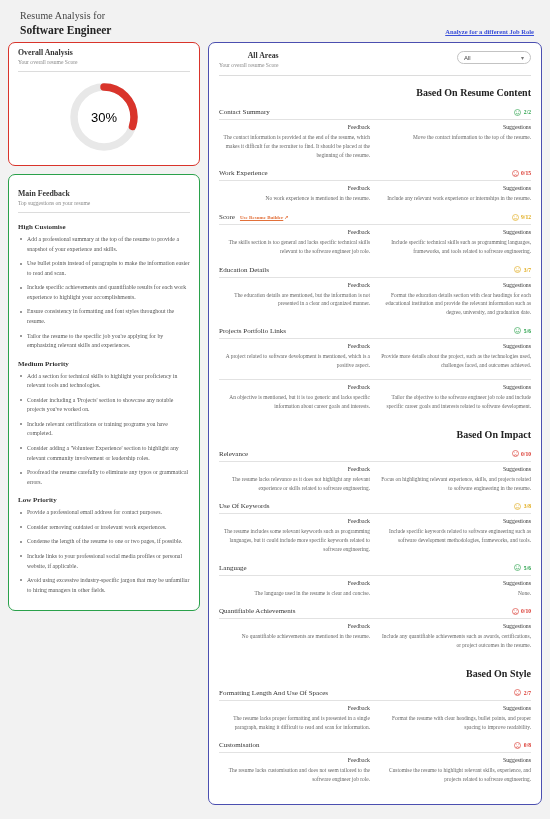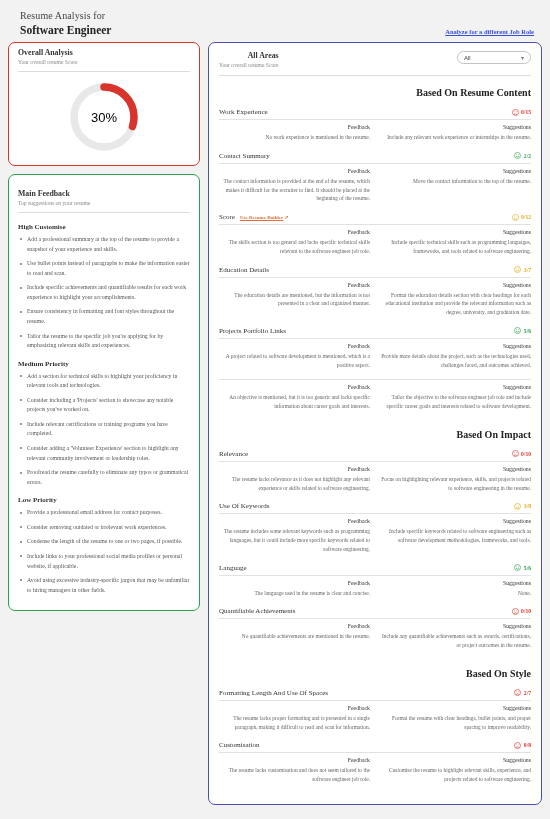--- a/index.html
+++ b/index.html
@@ -165,20 +165,49 @@
             <span>All</span>
             <span class="chev">▾</span>
           </div>
         </div>
         <div class="rule"></div>
         <div id="areas-groups">
             <div class="group-title">Based On Resume Content</div>
             <div class="item">
               <div class="item-head">
                 <div class="item-name">
+                  <span>Contact Summary</span>
+                </div>
+                <div class="score good">
+                  <span>
+                    <svg width="7" height="7" viewBox="0 0 10 10">
+                      <circle cx="5" cy="5" r="4.3" fill="none" stroke="#2aa14b" stroke-width="0.9"></circle>
+                      <circle cx="3.5" cy="4" r="0.55" fill="#2aa14b"></circle>
+                      <circle cx="6.5" cy="4" r="0.55" fill="#2aa14b"></circle>
+                      <path d="M3.3 6.4 Q5 8.2 6.7 6.4" fill="none" stroke="#2aa14b" stroke-width="0.9" stroke-linecap="round"></path>
+                    </svg>
+                  </span>
+                  <span>2/2</span>
+                </div>
+              </div>
+              <div class="item-rule"></div>
+              <div class="fs-grid">
+                <div class="fs-col">
+                  <div class="fs-label">Feedback</div>
+                  <div class="fs-text">The contact information is provided at the end of the resume, which makes it difficult for the recruiter to find. It should be placed at the beginning of the resume.</div>
+                </div>
+                <div class="fs-col">
+                  <div class="fs-label">Suggestions</div>
+                  <div class="fs-text">Move the contact information to the top of the resume.</div>
+                </div>
+              </div>
+            </div>
+            <div class="item">
+              <div class="item-head">
+                <div class="item-name">
                   <span>Work Experience</span>
                 </div>
                 <div class="score bad">
                   <span>
                     <svg width="7" height="7" viewBox="0 0 10 10">
                       <circle cx="5" cy="5" r="4.3" fill="none" stroke="#d9342b" stroke-width="0.9"></circle>
                       <circle cx="3.5" cy="4" r="0.55" fill="#d9342b"></circle>
                       <circle cx="6.5" cy="4" r="0.55" fill="#d9342b"></circle>
                       <path d="M3.3 7.5 Q5 5.7 6.7 7.5" fill="none" stroke="#d9342b" stroke-width="0.9" stroke-linecap="round"></path>
                     </svg>
@@ -194,308 +223,279 @@
                 </div>
                 <div class="fs-col">
                   <div class="fs-label">Suggestions</div>
                   <div class="fs-text">Include any relevant work experience or internships in the resume.</div>
                 </div>
               </div>
             </div>
             <div class="item">
               <div class="item-head">
                 <div class="item-name">
-                  <span>Contact Summary</span>
+                  <span>Score</span>
+                  <span class="builder-link"><span>Use Resume Builder</span><span class="arrow">↗</span></span>
+                </div>
+                <div class="score warn">
+                  <span>
+                    <svg width="7" height="7" viewBox="0 0 10 10">
+                      <circle cx="5" cy="5" r="4.3" fill="none" stroke="#e0a915" stroke-width="0.9"></circle>
+                      <circle cx="3.5" cy="4" r="0.55" fill="#e0a915"></circle>
+                      <circle cx="6.5" cy="4" r="0.55" fill="#e0a915"></circle>
+                      <line x1="3.3" y1="6.9" x2="6.7" y2="6.9" stroke="#e0a915" stroke-width="0.9" stroke-linecap="round"></line>
+                    </svg>
+                  </span>
+                  <span>9/12</span>
+                </div>
+              </div>
+              <div class="item-rule"></div>
+              <div class="fs-grid">
+                <div class="fs-col">
+                  <div class="fs-label">Feedback</div>
+                  <div class="fs-text">The skills section is too general and lacks specific technical skills relevant to the software engineer job role.</div>
+                </div>
+                <div class="fs-col">
+                  <div class="fs-label">Suggestions</div>
+                  <div class="fs-text">Include specific technical skills such as programming languages, frameworks, and tools related to software engineering.</div>
+                </div>
+              </div>
+            </div>
+            <div class="item">
+              <div class="item-head">
+                <div class="item-name">
+                  <span>Education Details</span>
+                </div>
+                <div class="score warn">
+                  <span>
+                    <svg width="7" height="7" viewBox="0 0 10 10">
+                      <circle cx="5" cy="5" r="4.3" fill="none" stroke="#e0a915" stroke-width="0.9"></circle>
+                      <circle cx="3.5" cy="4" r="0.55" fill="#e0a915"></circle>
+                      <circle cx="6.5" cy="4" r="0.55" fill="#e0a915"></circle>
+                      <line x1="3.3" y1="6.9" x2="6.7" y2="6.9" stroke="#e0a915" stroke-width="0.9" stroke-linecap="round"></line>
+                    </svg>
+                  </span>
+                  <span>3/7</span>
+                </div>
+              </div>
+              <div class="item-rule"></div>
+              <div class="fs-grid">
+                <div class="fs-col">
+                  <div class="fs-label">Feedback</div>
+                  <div class="fs-text">The education details are mentioned, but the information is not presented in a clear and organized manner.</div>
+                </div>
+                <div class="fs-col">
+                  <div class="fs-label">Suggestions</div>
+                  <div class="fs-text">Format the education details section with clear headings for each educational institution and provide the relevant information such as degree, university, and graduation date.</div>
+                </div>
+              </div>
+            </div>
+            <div class="item">
+              <div class="item-head">
+                <div class="item-name">
+                  <span>Projects Portfolio Links</span>
                 </div>
                 <div class="score good">
                   <span>
                     <svg width="7" height="7" viewBox="0 0 10 10">
                       <circle cx="5" cy="5" r="4.3" fill="none" stroke="#2aa14b" stroke-width="0.9"></circle>
                       <circle cx="3.5" cy="4" r="0.55" fill="#2aa14b"></circle>
                       <circle cx="6.5" cy="4" r="0.55" fill="#2aa14b"></circle>
                       <path d="M3.3 6.4 Q5 8.2 6.7 6.4" fill="none" stroke="#2aa14b" stroke-width="0.9" stroke-linecap="round"></path>
                     </svg>
                   </span>
-                  <span>2/2</span>
-                </div>
-              </div>
-              <div class="item-rule"></div>
-              <div class="fs-grid">
-                <div class="fs-col">
-                  <div class="fs-label">Feedback</div>
-                  <div class="fs-text">The contact information is provided at the end of the resume, which makes it difficult for the recruiter to find. It should be placed at the beginning of the resume.</div>
-                </div>
-                <div class="fs-col">
-                  <div class="fs-label">Suggestions</div>
-                  <div class="fs-text">Move the contact information to the top of the resume.</div>
-                </div>
-              </div>
-            </div>
-            <div class="item">
-              <div class="item-head">
-                <div class="item-name">
-                  <span>Score</span>
-                  <span class="builder-link"><span>Use Resume Builder</span><span class="arrow">↗</span></span>
+                  <span>5/6</span>
+                </div>
+              </div>
+              <div class="item-rule"></div>
+              <div class="fs-grid">
+                <div class="fs-col">
+                  <div class="fs-label">Feedback</div>
+                  <div class="fs-text">A project related to software development is mentioned, which is a positive aspect.</div>
+                </div>
+                <div class="fs-col">
+                  <div class="fs-label">Suggestions</div>
+                  <div class="fs-text">Provide more details about the project, such as the technologies used, challenges faced, and outcomes achieved.</div>
+                </div>
+              </div>
+            </div>
+            <div class="item">
+              <div class="item-rule"></div>
+              <div class="fs-grid">
+                <div class="fs-col">
+                  <div class="fs-label">Feedback</div>
+                  <div class="fs-text">An objective is mentioned, but it is too generic and lacks specific information about career goals and interests.</div>
+                </div>
+                <div class="fs-col">
+                  <div class="fs-label">Suggestions</div>
+                  <div class="fs-text">Tailor the objective to the software engineer job role and include specific career goals and interests related to software development.</div>
+                </div>
+              </div>
+            </div>
+            <div class="group-title">Based On Impact</div>
+            <div class="item">
+              <div class="item-head">
+                <div class="item-name">
+                  <span>Relevance</span>
+                </div>
+                <div class="score bad">
+                  <span>
+                    <svg width="7" height="7" viewBox="0 0 10 10">
+                      <circle cx="5" cy="5" r="4.3" fill="none" stroke="#d9342b" stroke-width="0.9"></circle>
+                      <circle cx="3.5" cy="4" r="0.55" fill="#d9342b"></circle>
+                      <circle cx="6.5" cy="4" r="0.55" fill="#d9342b"></circle>
+                      <path d="M3.3 7.5 Q5 5.7 6.7 7.5" fill="none" stroke="#d9342b" stroke-width="0.9" stroke-linecap="round"></path>
+                    </svg>
+                  </span>
+                  <span>0/10</span>
+                </div>
+              </div>
+              <div class="item-rule"></div>
+              <div class="fs-grid">
+                <div class="fs-col">
+                  <div class="fs-label">Feedback</div>
+                  <div class="fs-text">The resume lacks relevance as it does not highlight any relevant experience or skills related to software engineering.</div>
+                </div>
+                <div class="fs-col">
+                  <div class="fs-label">Suggestions</div>
+                  <div class="fs-text">Focus on highlighting relevant experience, skills, and projects related to software engineering in the resume.</div>
+                </div>
+              </div>
+            </div>
+            <div class="item">
+              <div class="item-head">
+                <div class="item-name">
+                  <span>Use Of Keywords</span>
                 </div>
                 <div class="score warn">
                   <span>
                     <svg width="7" height="7" viewBox="0 0 10 10">
                       <circle cx="5" cy="5" r="4.3" fill="none" stroke="#e0a915" stroke-width="0.9"></circle>
                       <circle cx="3.5" cy="4" r="0.55" fill="#e0a915"></circle>
                       <circle cx="6.5" cy="4" r="0.55" fill="#e0a915"></circle>
                       <line x1="3.3" y1="6.9" x2="6.7" y2="6.9" stroke="#e0a915" stroke-width="0.9" stroke-linecap="round"></line>
                     </svg>
                   </span>
-                  <span>9/12</span>
-                </div>
-              </div>
-              <div class="item-rule"></div>
-              <div class="fs-grid">
-                <div class="fs-col">
-                  <div class="fs-label">Feedback</div>
-                  <div class="fs-text">The skills section is too general and lacks specific technical skills relevant to the software engineer job role.</div>
-                </div>
-                <div class="fs-col">
-                  <div class="fs-label">Suggestions</div>
-                  <div class="fs-text">Include specific technical skills such as programming languages, frameworks, and tools related to software engineering.</div>
-                </div>
-              </div>
-            </div>
-            <div class="item">
-              <div class="item-head">
-                <div class="item-name">
-                  <span>Education Details</span>
-                </div>
-                <div class="score warn">
-                  <span>
-                    <svg width="7" height="7" viewBox="0 0 10 10">
-                      <circle cx="5" cy="5" r="4.3" fill="none" stroke="#e0a915" stroke-width="0.9"></circle>
-                      <circle cx="3.5" cy="4" r="0.55" fill="#e0a915"></circle>
-                      <circle cx="6.5" cy="4" r="0.55" fill="#e0a915"></circle>
-                      <line x1="3.3" y1="6.9" x2="6.7" y2="6.9" stroke="#e0a915" stroke-width="0.9" stroke-linecap="round"></line>
-                    </svg>
-                  </span>
-                  <span>3/7</span>
-                </div>
-              </div>
-              <div class="item-rule"></div>
-              <div class="fs-grid">
-                <div class="fs-col">
-                  <div class="fs-label">Feedback</div>
-                  <div class="fs-text">The education details are mentioned, but the information is not presented in a clear and organized manner.</div>
-                </div>
-                <div class="fs-col">
-                  <div class="fs-label">Suggestions</div>
-                  <div class="fs-text">Format the education details section with clear headings for each educational institution and provide the relevant information such as degree, university, and graduation date.</div>
-                </div>
-              </div>
-            </div>
-            <div class="item">
-              <div class="item-head">
-                <div class="item-name">
-                  <span>Projects Portfolio Links</span>
+                  <span>3/8</span>
+                </div>
+              </div>
+              <div class="item-rule"></div>
+              <div class="fs-grid">
+                <div class="fs-col">
+                  <div class="fs-label">Feedback</div>
+                  <div class="fs-text">The resume includes some relevant keywords such as programming languages, but it could include more specific keywords related to software engineering.</div>
+                </div>
+                <div class="fs-col">
+                  <div class="fs-label">Suggestions</div>
+                  <div class="fs-text">Include specific keywords related to software engineering such as software development methodologies, frameworks, and tools.</div>
+                </div>
+              </div>
+            </div>
+            <div class="item">
+              <div class="item-head">
+                <div class="item-name">
+                  <span>Language</span>
                 </div>
                 <div class="score good">
                   <span>
                     <svg width="7" height="7" viewBox="0 0 10 10">
                       <circle cx="5" cy="5" r="4.3" fill="none" stroke="#2aa14b" stroke-width="0.9"></circle>
                       <circle cx="3.5" cy="4" r="0.55" fill="#2aa14b"></circle>
                       <circle cx="6.5" cy="4" r="0.55" fill="#2aa14b"></circle>
                       <path d="M3.3 6.4 Q5 8.2 6.7 6.4" fill="none" stroke="#2aa14b" stroke-width="0.9" stroke-linecap="round"></path>
                     </svg>
                   </span>
                   <span>5/6</span>
                 </div>
               </div>
               <div class="item-rule"></div>
               <div class="fs-grid">
                 <div class="fs-col">
                   <div class="fs-label">Feedback</div>
-                  <div class="fs-text">A project related to software development is mentioned, which is a positive aspect.</div>
-                </div>
-                <div class="fs-col">
-                  <div class="fs-label">Suggestions</div>
-                  <div class="fs-text">Provide more details about the project, such as the technologies used, challenges faced, and outcomes achieved.</div>
-                </div>
-              </div>
-            </div>
-            <div class="item">
-              <div class="item-rule"></div>
-              <div class="fs-grid">
-                <div class="fs-col">
-                  <div class="fs-label">Feedback</div>
-                  <div class="fs-text">An objective is mentioned, but it is too generic and lacks specific information about career goals and interests.</div>
-                </div>
-                <div class="fs-col">
-                  <div class="fs-label">Suggestions</div>
-                  <div class="fs-text">Tailor the objective to the software engineer job role and include specific career goals and interests related to software development.</div>
-                </div>
-              </div>
-            </div>
-            <div class="group-title">Based On Impact</div>
-            <div class="item">
-              <div class="item-head">
-                <div class="item-name">
-                  <span>Relevance</span>
+                  <div class="fs-text">The language used in the resume is clear and concise.</div>
+                </div>
+                <div class="fs-col">
+                  <div class="fs-label">Suggestions</div>
+                  <div class="fs-text">None.</div>
+                </div>
+              </div>
+            </div>
+            <div class="item">
+              <div class="item-head">
+                <div class="item-name">
+                  <span>Quantifiable Achievements</span>
                 </div>
                 <div class="score bad">
                   <span>
                     <svg width="7" height="7" viewBox="0 0 10 10">
                       <circle cx="5" cy="5" r="4.3" fill="none" stroke="#d9342b" stroke-width="0.9"></circle>
                       <circle cx="3.5" cy="4" r="0.55" fill="#d9342b"></circle>
                       <circle cx="6.5" cy="4" r="0.55" fill="#d9342b"></circle>
                       <path d="M3.3 7.5 Q5 5.7 6.7 7.5" fill="none" stroke="#d9342b" stroke-width="0.9" stroke-linecap="round"></path>
                     </svg>
                   </span>
                   <span>0/10</span>
                 </div>
               </div>
               <div class="item-rule"></div>
               <div class="fs-grid">
                 <div class="fs-col">
                   <div class="fs-label">Feedback</div>
-                  <div class="fs-text">The resume lacks relevance as it does not highlight any relevant experience or skills related to software engineering.</div>
-                </div>
-                <div class="fs-col">
-                  <div class="fs-label">Suggestions</div>
-                  <div class="fs-text">Focus on highlighting relevant experience, skills, and projects related to software engineering in the resume.</div>
-                </div>
-              </div>
-            </div>
-            <div class="item">
-              <div class="item-head">
-                <div class="item-name">
-                  <span>Use Of Keywords</span>
-                </div>
-                <div class="score warn">
-                  <span>
-                    <svg width="7" height="7" viewBox="0 0 10 10">
-                      <circle cx="5" cy="5" r="4.3" fill="none" stroke="#e0a915" stroke-width="0.9"></circle>
-                      <circle cx="3.5" cy="4" r="0.55" fill="#e0a915"></circle>
-                      <circle cx="6.5" cy="4" r="0.55" fill="#e0a915"></circle>
-                      <line x1="3.3" y1="6.9" x2="6.7" y2="6.9" stroke="#e0a915" stroke-width="0.9" stroke-linecap="round"></line>
-                    </svg>
-                  </span>
-                  <span>3/8</span>
-                </div>
-              </div>
-              <div class="item-rule"></div>
-              <div class="fs-grid">
-                <div class="fs-col">
-                  <div class="fs-label">Feedback</div>
-                  <div class="fs-text">The resume includes some relevant keywords such as programming languages, but it could include more specific keywords related to software engineering.</div>
-                </div>
-                <div class="fs-col">
-                  <div class="fs-label">Suggestions</div>
-                  <div class="fs-text">Include specific keywords related to software engineering such as software development methodologies, frameworks, and tools.</div>
-                </div>
-              </div>
-            </div>
-            <div class="item">
-              <div class="item-head">
-                <div class="item-name">
-                  <span>Language</span>
-                </div>
-                <div class="score good">
-                  <span>
-                    <svg width="7" height="7" viewBox="0 0 10 10">
-                      <circle cx="5" cy="5" r="4.3" fill="none" stroke="#2aa14b" stroke-width="0.9"></circle>
-                      <circle cx="3.5" cy="4" r="0.55" fill="#2aa14b"></circle>
-                      <circle cx="6.5" cy="4" r="0.55" fill="#2aa14b"></circle>
-                      <path d="M3.3 6.4 Q5 8.2 6.7 6.4" fill="none" stroke="#2aa14b" stroke-width="0.9" stroke-linecap="round"></path>
-                    </svg>
-                  </span>
-                  <span>5/6</span>
-                </div>
-              </div>
-              <div class="item-rule"></div>
-              <div class="fs-grid">
-                <div class="fs-col">
-                  <div class="fs-label">Feedback</div>
-                  <div class="fs-text">The language used in the resume is clear and concise.</div>
-                </div>
-                <div class="fs-col">
-                  <div class="fs-label">Suggestions</div>
-                  <div class="fs-text">None.</div>
-                </div>
-              </div>
-            </div>
-            <div class="item">
-              <div class="item-head">
-                <div class="item-name">
-                  <span>Quantifiable Achievements</span>
+                  <div class="fs-text">No quantifiable achievements are mentioned in the resume.</div>
+                </div>
+                <div class="fs-col">
+                  <div class="fs-label">Suggestions</div>
+                  <div class="fs-text">Include any quantifiable achievements such as awards, certifications, or project outcomes in the resume.</div>
+                </div>
+              </div>
+            </div>
+            <div class="group-title">Based On Style</div>
+            <div class="item">
+              <div class="item-head">
+                <div class="item-name">
+                  <span>Formatting Length And Use Of Spaces</span>
                 </div>
                 <div class="score bad">
                   <span>
                     <svg width="7" height="7" viewBox="0 0 10 10">
                       <circle cx="5" cy="5" r="4.3" fill="none" stroke="#d9342b" stroke-width="0.9"></circle>
                       <circle cx="3.5" cy="4" r="0.55" fill="#d9342b"></circle>
                       <circle cx="6.5" cy="4" r="0.55" fill="#d9342b"></circle>
                       <path d="M3.3 7.5 Q5 5.7 6.7 7.5" fill="none" stroke="#d9342b" stroke-width="0.9" stroke-linecap="round"></path>
                     </svg>
                   </span>
-                  <span>0/10</span>
-                </div>
-              </div>
-              <div class="item-rule"></div>
-              <div class="fs-grid">
-                <div class="fs-col">
-                  <div class="fs-label">Feedback</div>
-                  <div class="fs-text">No quantifiable achievements are mentioned in the resume.</div>
-                </div>
-                <div class="fs-col">
-                  <div class="fs-label">Suggestions</div>
-                  <div class="fs-text">Include any quantifiable achievements such as awards, certifications, or project outcomes in the resume.</div>
-                </div>
-              </div>
-            </div>
-            <div class="group-title">Based On Style</div>
-            <div class="item">
-              <div class="item-head">
-                <div class="item-name">
-                  <span>Formatting Length And Use Of Spaces</span>
+                  <span>2/7</span>
+                </div>
+              </div>
+              <div class="item-rule"></div>
+              <div class="fs-grid">
+                <div class="fs-col">
+                  <div class="fs-label">Feedback</div>
+                  <div class="fs-text">The resume lacks proper formatting and is presented in a single paragraph, making it difficult to read and scan for information.</div>
+                </div>
+                <div class="fs-col">
+                  <div class="fs-label">Suggestions</div>
+                  <div class="fs-text">Format the resume with clear headings, bullet points, and proper spacing to improve readability.</div>
+                </div>
+              </div>
+            </div>
+            <div class="item">
+              <div class="item-head">
+                <div class="item-name">
+                  <span>Customisation</span>
                 </div>
                 <div class="score bad">
                   <span>
                     <svg width="7" height="7" viewBox="0 0 10 10">
                       <circle cx="5" cy="5" r="4.3" fill="none" stroke="#d9342b" stroke-width="0.9"></circle>
                       <circle cx="3.5" cy="4" r="0.55" fill="#d9342b"></circle>
                       <circle cx="6.5" cy="4" r="0.55" fill="#d9342b"></circle>
                       <path d="M3.3 7.5 Q5 5.7 6.7 7.5" fill="none" stroke="#d9342b" stroke-width="0.9" stroke-linecap="round"></path>
                     </svg>
                   </span>
-                  <span>2/7</span>
-                </div>
-              </div>
-              <div class="item-rule"></div>
-              <div class="fs-grid">
-                <div class="fs-col">
-                  <div class="fs-label">Feedback</div>
-                  <div class="fs-text">The resume lacks proper formatting and is presented in a single paragraph, making it difficult to read and scan for information.</div>
-                </div>
-                <div class="fs-col">
-                  <div class="fs-label">Suggestions</div>
-                  <div class="fs-text">Format the resume with clear headings, bullet points, and proper spacing to improve readability.</div>
-                </div>
-              </div>
-            </div>
-            <div class="item">
-              <div class="item-head">
-                <div class="item-name">
-                  <span>Customisation</span>
-                </div>
-                <div class="score bad">
-                  <span>
-                    <svg width="7" height="7" viewBox="0 0 10 10">
-                      <circle cx="5" cy="5" r="4.3" fill="none" stroke="#d9342b" stroke-width="0.9"></circle>
-                      <circle cx="3.5" cy="4" r="0.55" fill="#d9342b"></circle>
-                      <circle cx="6.5" cy="4" r="0.55" fill="#d9342b"></circle>
-                      <path d="M3.3 7.5 Q5 5.7 6.7 7.5" fill="none" stroke="#d9342b" stroke-width="0.9" stroke-linecap="round"></path>
-                    </svg>
-                  </span>
                   <span>0/8</span>
                 </div>
               </div>
               <div class="item-rule"></div>
               <div class="fs-grid">
                 <div class="fs-col">
                   <div class="fs-label">Feedback</div>
                   <div class="fs-text">The resume lacks customisation and does not seem tailored to the software engineer job role.</div>
                 </div>
                 <div class="fs-col">

